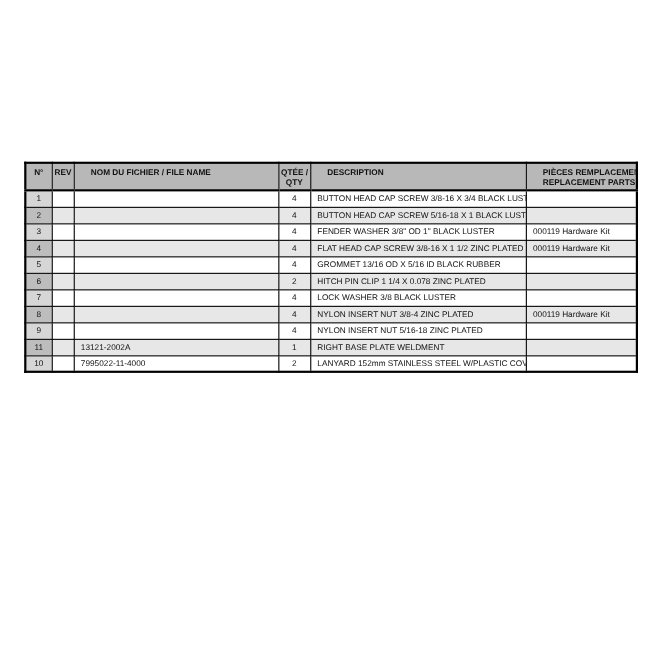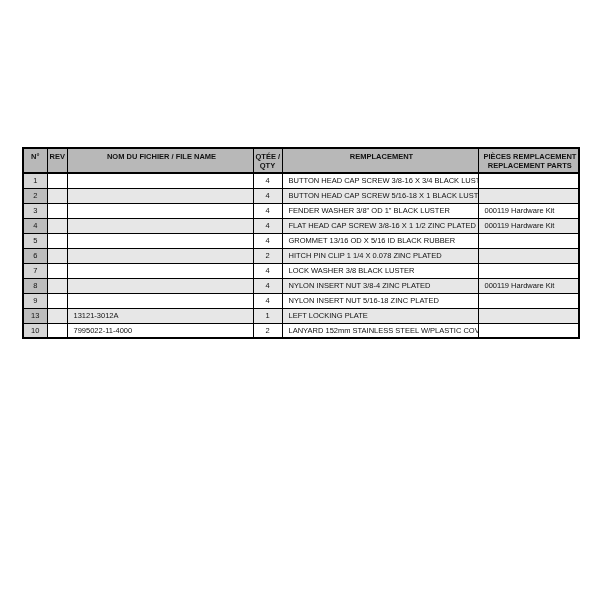--- a/index.html
+++ b/index.html
@@ -37,22 +37,22 @@
     background: var(--header-bg, #b8b8b8);
     font-size: 7.5px;
     font-weight: bold;
     line-height: 9px;
     vertical-align: top;
     padding: 3px 2px 0 2px;
     text-align: center;
     border-bottom: 2px solid var(--border, #000);
   }
   table.bom thead th.left {
-    text-align: center;
-    padding-left: 5px;
+    text-align: left;
+    padding-left: 15px;
   }
   table.bom td {
     height: 15px;
     font-size: 7.5px;
     font-weight: normal;
     padding: 0 2px;
     vertical-align: middle;
     background: #ffffff;
   }
   table.bom td.no {
@@ -85,21 +85,21 @@
       <col style="width:29px">
       <col style="width:196px">
       <col style="width:101px">
     </colgroup>
     <thead>
       <tr>
         <th>N°</th>
         <th>REV</th>
         <th class="left">NOM DU FICHIER / FILE NAME</th>
         <th><span>QTÉE /</span><br><span>QTY</span></th>
-        <th class="left">REMPLACEMENT</th>
+        <th class="left">DESCRIPTION</th>
         <th class="left"><span>PIÈCES REMPLACEMENT /</span><br><span>REPLACEMENT PARTS</span></th>
       </tr>
     </thead>
     <tbody id="rows">
         <tr>
     <td class="no">1</td>
     <td class="rev"></td>
     <td class="file"></td>
     <td class="qty">4</td>
     <td class="desc">BUTTON HEAD CAP SCREW 3/8-16 X 3/4 BLACK LUSTER</td>
@@ -163,25 +163,25 @@
   </tr>
         <tr>
     <td class="no">9</td>
     <td class="rev"></td>
     <td class="file"></td>
     <td class="qty">4</td>
     <td class="desc">NYLON INSERT NUT 5/16-18 ZINC PLATED</td>
     <td class="parts"></td>
   </tr>
         <tr>
-    <td class="no">13</td>
+    <td class="no">11</td>
     <td class="rev"></td>
-    <td class="file">13121-3012A</td>
+    <td class="file">13121-2002A</td>
     <td class="qty">1</td>
-    <td class="desc">LEFT LOCKING PLATE</td>
+    <td class="desc">RIGHT BASE PLATE WELDMENT</td>
     <td class="parts"></td>
   </tr>
         <tr>
     <td class="no">10</td>
     <td class="rev"></td>
     <td class="file">7995022-11-4000</td>
     <td class="qty">2</td>
     <td class="desc">LANYARD 152mm STAINLESS STEEL W/PLASTIC COVER</td>
     <td class="parts"></td>
   </tr>

